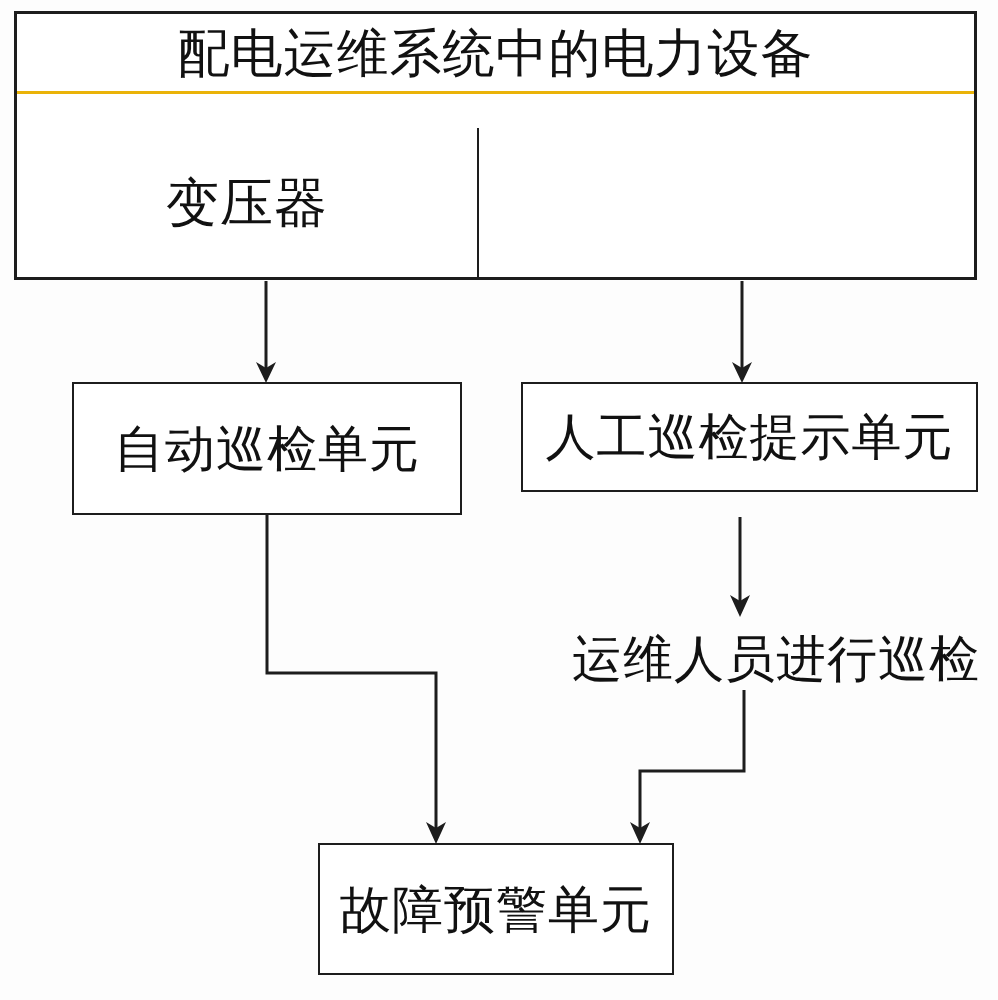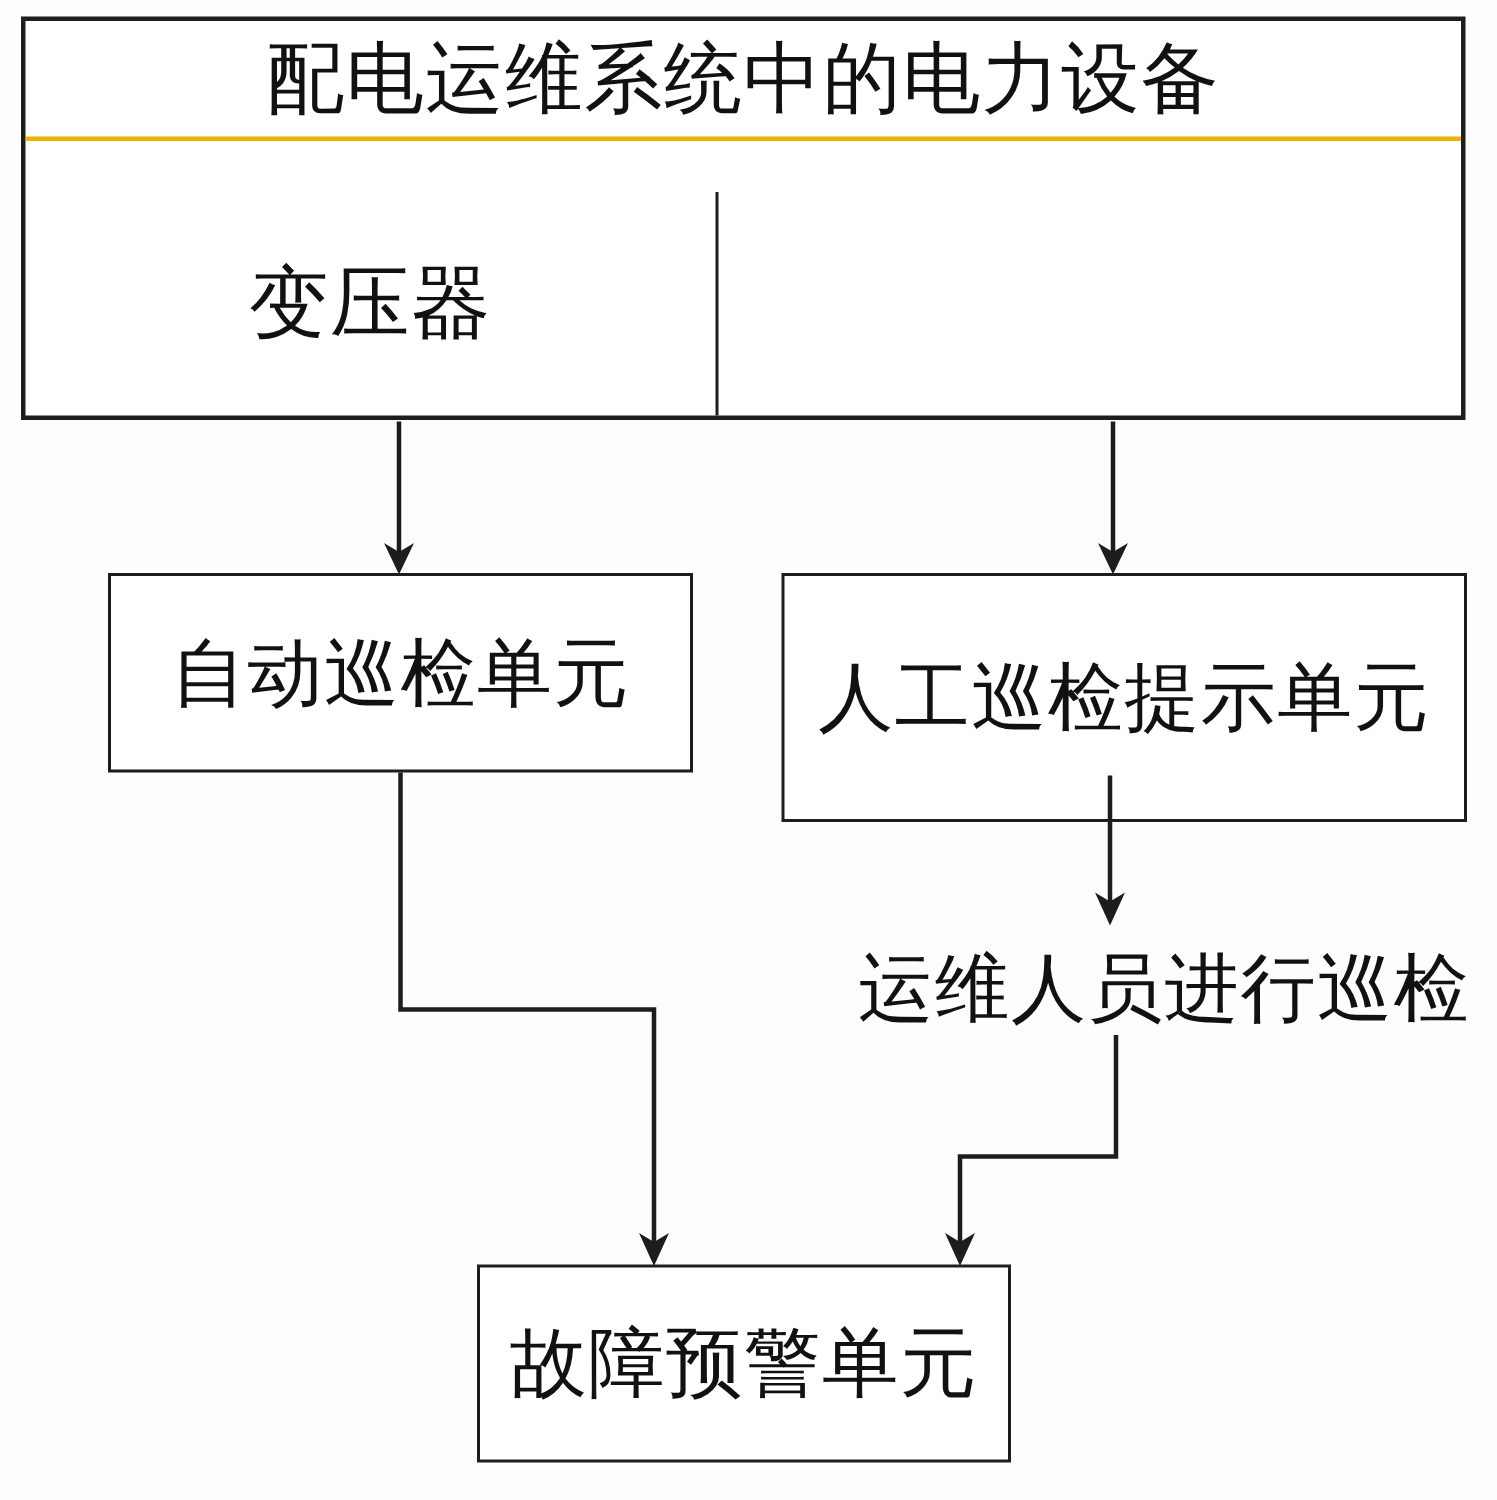--- a/index.html
+++ b/index.html
@@ -84,21 +84,21 @@
     top: 382px;
     width: 390px;
     height: 133px;
   }
   #box-auto-inspect .box-label { font-size: 50px; }
 
   #box-manual-prompt {
     left: 521px;
     top: 382px;
     width: 457px;
-    height: 166px;
+    height: 110px;
   }
   #box-manual-prompt .box-label { font-size: 50px; }
 
   #box-fault-alarm {
     left: 318px;
     top: 843px;
     width: 356px;
     height: 132px;
   }
   #box-fault-alarm .box-label { font-size: 51px; }

